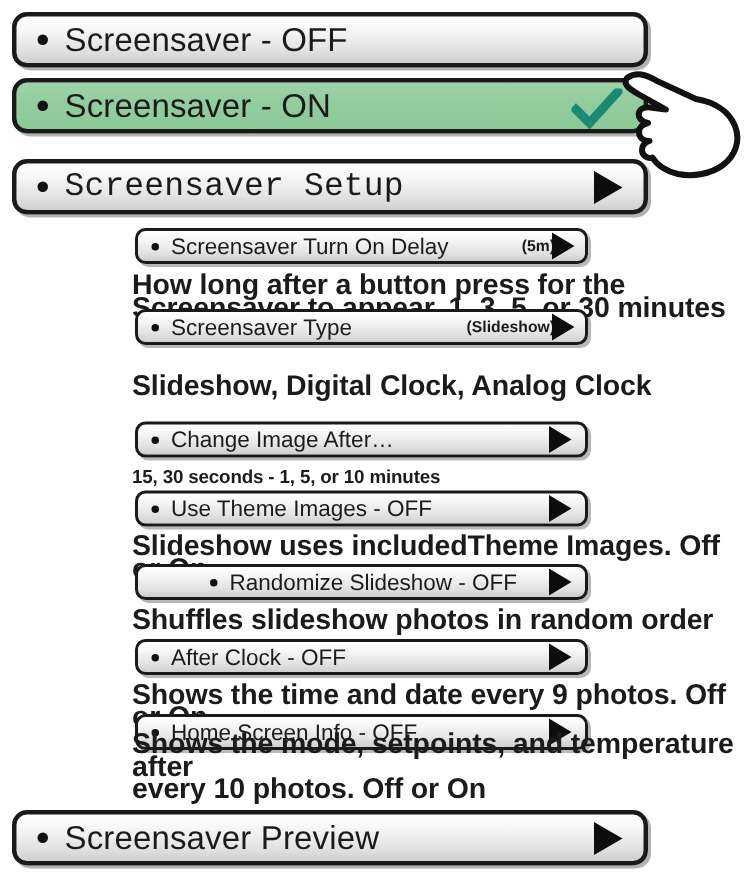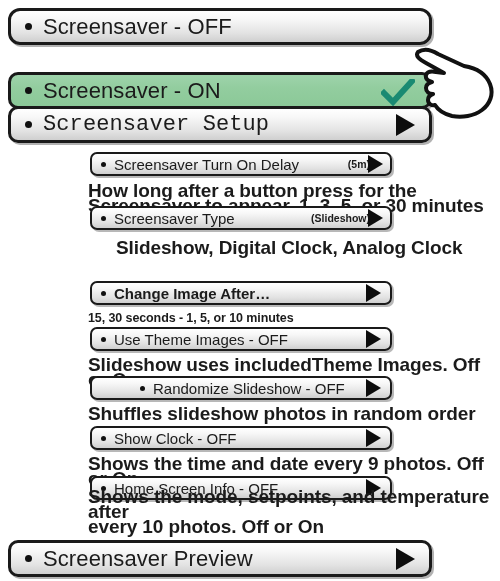--- a/index.html
+++ b/index.html
@@ -23,21 +23,20 @@
     box-sizing: border-box;
     border: 3px solid #1a1a1a;
     border-radius: 9px;
     background: linear-gradient(to bottom, #ffffff 0%, #f7f7f7 28%, #e2e2e2 72%, #cfcfcf 100%);
     display: flex;
     align-items: center;
     box-shadow: 2px 2px 0 rgba(0,0,0,0.30);
   }
   .btn.green {
     background: linear-gradient(to bottom, #9ed3ab 0%, #93cd9f 40%, #8bc998 100%);
-    margin-top: 20px;
   }
 
   
   .btn-main {
     left: 8px;
     width: 424px;
     height: 37px;
     border-radius: 10px;
   }
   .btn-main .bullet {
@@ -137,21 +136,21 @@
     left: 414px;
     top: 46px;
     width: 86px;
     height: 75px;
     pointer-events: none;
   }
 </style>
 </head>
 <body>
 
-<div class="btn btn-main" style="top:8px;border-radius:12px;">
+<div class="btn btn-main" style="top:8px;">
   <span class="bullet"></span>
   <span class="label">Screensaver - OFF</span>
 </div>
 
 <div class="btn btn-main green" style="top:52px;">
   <span class="bullet"></span>
   <span class="label">Screensaver - ON</span>
   <svg class="checkmark" viewBox="0 0 34 28">
     <path d="M3 14 L12 23 L31 2" fill="none" stroke="#1a8a72" stroke-width="6" stroke-linecap="square" stroke-linejoin="miter"></path>
   </svg>
@@ -171,23 +170,23 @@
 </div>
 <div class="desc" style="top:183px;">How long after a button press for the
 Screensaver to appear. 1, 3, 5, or 30 minutes</div>
 
 <div class="btn btn-sub has-value" style="top:206px;">
   <span class="bullet"></span>
   <span class="label">Screensaver Type</span>
   <span class="value">(Slideshow)</span>
   <span class="arrow-sub"></span>
 </div>
-<div class="desc" style="top:240px;margin-left:28px;">Slideshow, Digital Clock, Analog Clock</div>
-
-<div class="btn btn-sub" style="top:281px;font-weight:bold;">
+<div class="desc" style="top:250px;">Slideshow, Digital Clock, Analog Clock</div>
+
+<div class="btn btn-sub" style="top:281px;">
   <span class="bullet"></span>
   <span class="label">Change Image After…</span>
   <span class="arrow-sub"></span>
 </div>
 <div class="desc small" style="top:311px;">15, 30 seconds - 1, 5, or 10 minutes</div>
 
 <div class="btn btn-sub" style="top:327px;">
   <span class="bullet"></span>
   <span class="label">Use Theme Images - OFF</span>
   <span class="arrow-sub"></span>
@@ -196,21 +195,21 @@
 
 <div class="btn btn-sub" style="top:376px;padding-left:39px;">
   <span class="bullet"></span>
   <span class="label">Randomize Slideshow - OFF</span>
   <span class="arrow-sub"></span>
 </div>
 <div class="desc" style="top:406px;">Shuffles slideshow photos in random order</div>
 
 <div class="btn btn-sub" style="top:426px;">
   <span class="bullet"></span>
-  <span class="label">Show Clock - OFF</span>
+  <span class="label">After Clock - OFF</span>
   <span class="arrow-sub"></span>
 </div>
 <div class="desc" style="top:456px;">Shows the time and date every 9 photos. Off or On</div>
 
 <div class="btn btn-sub" style="top:476px;">
   <span class="bullet"></span>
   <span class="label">Home Screen Info - OFF</span>
   <span class="arrow-sub"></span>
 </div>
 <div class="desc" style="top:489px;">Shows the mode, setpoints, and temperature after

